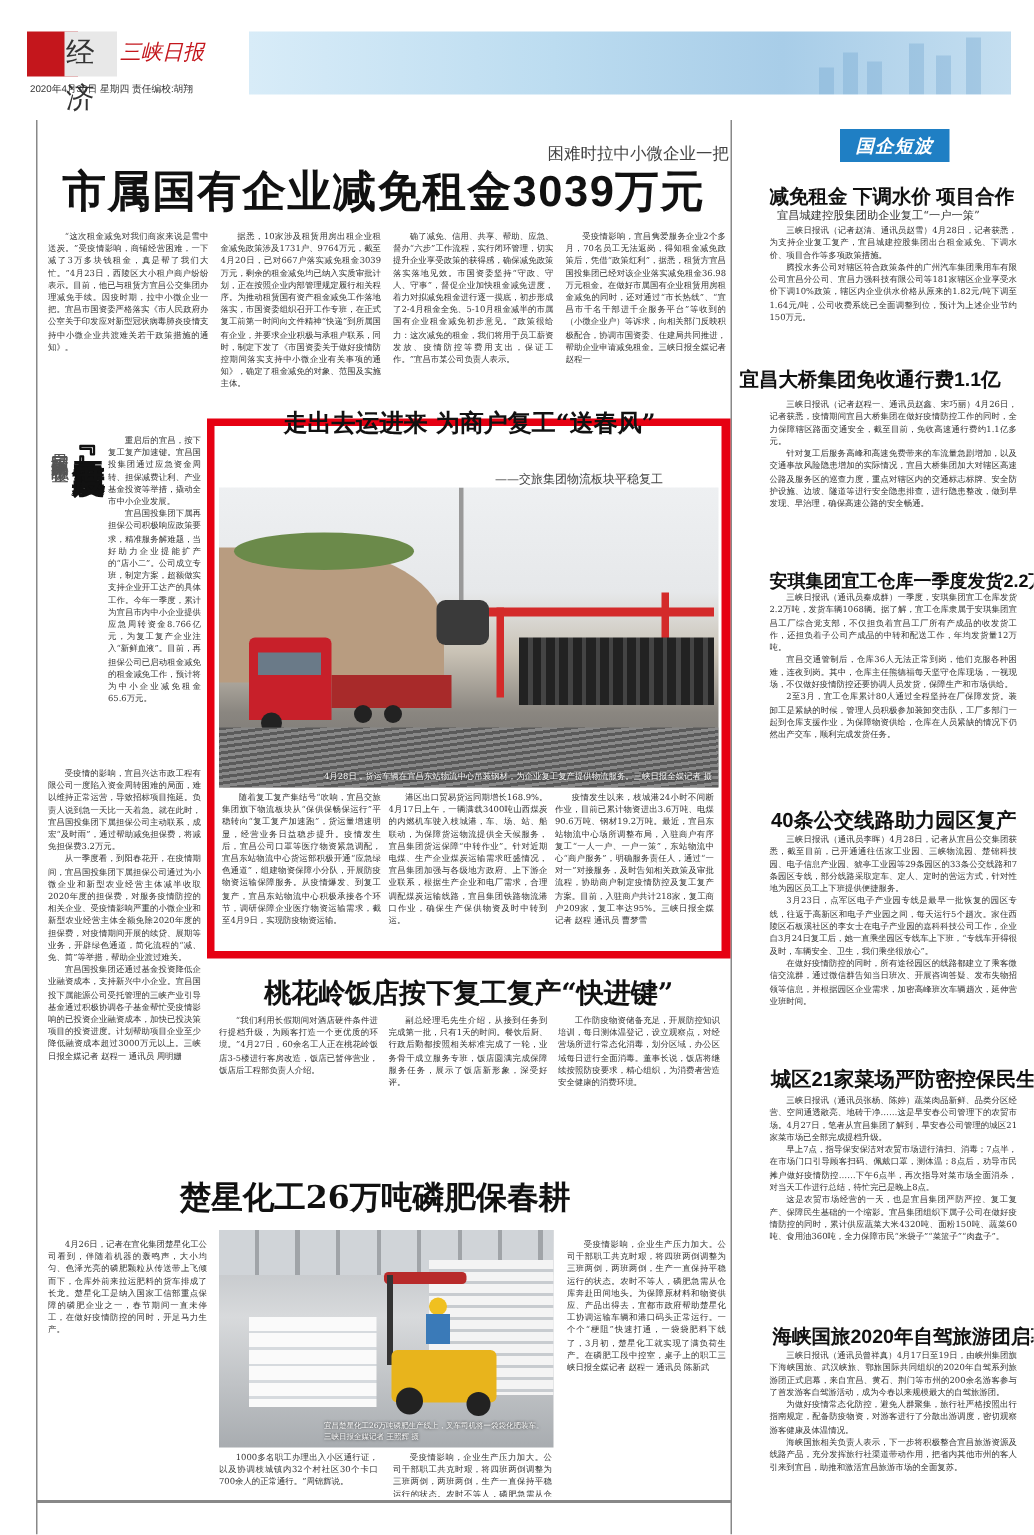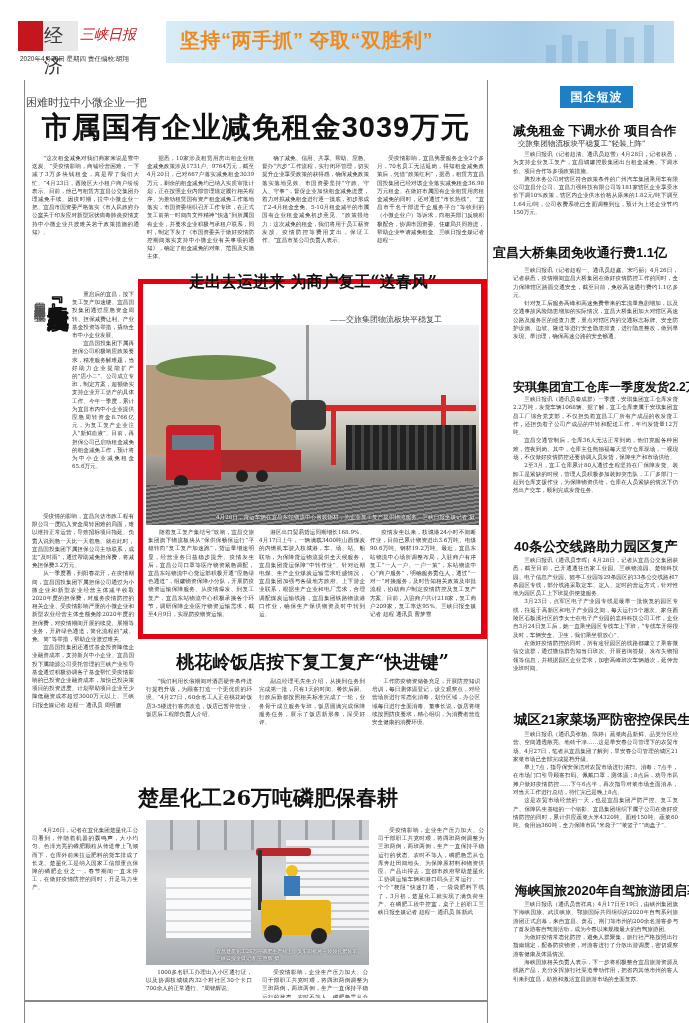--- a/index.html
+++ b/index.html
@@ -23,28 +23,28 @@
   .banner-city { position: absolute; bottom: 0; width: 10px; background: rgba(120,170,210,0.4); }
   .banner-main { position: absolute; left: 14px; top: 6px; font-family: "Liberation Sans", sans-serif;
     font-weight: bold; font-size: 20px; color: #f08a1c; white-space: nowrap; letter-spacing: 0.5px; }
   .banner-sub { position: absolute; left: 280px; top: 14px; font-size: 10.5px; color: #1a3f8a; font-weight: bold;
     white-space: nowrap; border-bottom: 1.5px solid #1a3f8a; padding-bottom: 1px; }
 
   
   .frame { left: 24px; top: 80px; width: 464px; height: 943px; border-left: 1.5px solid #888; border-right: 1.5px solid #888; }
   .frame-bottom { left: 24px; top: 1000px; width: 464px; height: 1.5px; background: #888; }
 
-  .kicker { font-family: "Liberation Sans", sans-serif; font-size: 11px; color: #444; text-align: left; }
+  .kicker { font-family: "Liberation Sans", sans-serif; font-size: 11px; color: #444; text-align: right; }
   .headline-sans { font-family: "Liberation Sans", sans-serif; font-weight: bold; color: #111; text-align: center; white-space: nowrap; }
   .headline-serif { font-family: "DejaVu Serif", serif; font-weight: bold; color: #111; text-align: center; white-space: nowrap; }
 
   .text-col { font-size: 5.6px; line-height: 8.2px; color: #333; text-align: justify; overflow: hidden; }
   .text-col p { text-indent: 2em; }
   .side-tag { left: 560px; top: 86px; width: 73px; height: 22px; background: #1f7fc4; color: #fff;
-    font-family: "Liberation Sans", sans-serif; font-weight: bold; font-size: 12px; line-height: 22px; text-align: center; letter-spacing: 1px; }
+    font-family: "Liberation Sans", sans-serif; font-weight: bold; font-size: 12px; line-height: 22px; text-align: center; letter-spacing: 1px; font-style: italic; }
   .side-h { font-family: "Liberation Sans", sans-serif; font-weight: bold; font-size: 12px; color: #111; white-space: nowrap; }
   .side-sub { font-size: 7.5px; color: #333; white-space: nowrap; }
   .side-text { font-size: 5.6px; line-height: 8.3px; color: #333; text-align: justify; overflow: hidden; }
   .side-text p { text-indent: 2em; }
 
   
   .redbox { left: 138px; top: 279px; width: 349px; height: 360px; border: 5px solid #e60012; border-right-width: 6px; }
 
   
   .photo1 { left: 146px; top: 325px; width: 333px; height: 200px; overflow: hidden;
@@ -63,21 +63,20 @@
 <div class="abs mast-paper">三峡日报</div>
 <div class="abs mast-date">2020年4月30日  星期四  责任编校:胡翔</div>
 
 <div class="abs banner">
   <div class="banner-city" style="left:380px;height:18px;"></div>
   <div class="banner-city" style="left:396px;height:28px;"></div>
   <div class="banner-city" style="left:412px;height:22px;"></div>
   <div class="banner-city" style="left:440px;height:34px;"></div>
   <div class="banner-city" style="left:458px;height:26px;"></div>
   <div class="banner-city" style="left:478px;height:38px;"></div>
-  <div class="banner-main">坚持“两手抓”  夺取“双胜利”</div>
 </div>
 
 <div class="abs frame"></div>
 
 <div class="abs kicker" style="left:26px;top:95px;width:460px;">困难时拉中小微企业一把</div>
 <div class="abs headline-sans" style="left:26px;top:108px;width:460px;font-size:29px;letter-spacing:1px;">市属国有企业减免租金3039万元</div>
 
 <div class="abs text-col" style="left:32px;top:154px;width:107px;height:108px;">
     <p>“这次租金减免对我们商家来说是雪中送炭。”受疫情影响，商铺经营困难，一下减了3万多块钱租金，真是帮了我们大忙。”4月23日，西陵区大小租户商户纷纷表示。目前，他已与租赁方宜昌公交集团办理减免手续。因疫时期，拉中小微企业一把。宜昌市国资委严格落实《市人民政府办公室关于印发应对新型冠状病毒肺炎疫情支持中小微企业共渡难关若干政策措施的通知》。</p>
   </div>
@@ -145,21 +144,21 @@
 <div class="abs text-col" style="left:146px;top:677px;width:106px;height:90px;">
     <p>“我们利用长假期间对酒店硬件条件进行提档升级，为顾客打造一个更优质的环境。”4月27日，60余名工人正在桃花岭饭店3-5楼进行客房改造，饭店已暂停营业，饭店后工程部负责人介绍。</p>
   </div>
 <div class="abs text-col" style="left:259px;top:677px;width:106px;height:90px;">
     <p>副总经理毛先生介绍，从接到任务到完成第一批，只有1天的时间。餐饮后厨、行政后勤都按照相关标准完成了一轮，业务骨干成立服务专班，饭店圆满完成保障服务任务，展示了饭店新形象，深受好评。</p>
   </div>
 <div class="abs text-col" style="left:372px;top:677px;width:108px;height:90px;">
     <p>工作防疫物资储备充足，开展防控知识培训，每日测体温登记，设立观察点，对经营场所进行常态化消毒，划分区域，办公区域每日进行全面消毒。董事长说，饭店将继续按照防疫要求，精心组织，为消费者营造安全健康的消费环境。</p>
   </div>
 
-<div class="abs headline-serif" style="left:38px;top:784px;width:460px;font-size:21px;">楚星化工26万吨磷肥保春耕</div>
+<div class="abs headline-serif" style="left:20px;top:784px;width:460px;font-size:21px;">楚星化工26万吨磷肥保春耕</div>
 <div class="abs text-col" style="left:32px;top:826px;width:106px;height:170px;">
     <p>4月26日，记者在宜化集团楚星化工公司看到，伴随着机器的轰鸣声，大小均匀、色泽光亮的磷肥颗粒从传送带上飞倾而下，仓库外前来拉运肥料的货车排成了长龙。楚星化工是纳入国家工信部重点保障的磷肥企业之一，春节期间一直未停工，在做好疫情防控的同时，开足马力生产。</p>
   </div>
 
 <div class="abs photo2">
   <div style="position:absolute;left:0;top:0;width:223px;height:30px;background:repeating-linear-gradient(90deg,#d0d4d8 0 24px,#a0a4a8 24px 27px);"></div>
   <div style="position:absolute;left:140px;top:20px;width:83px;height:90px;background:repeating-linear-gradient(180deg,#f4f4f4 0 6px,#c8ccd0 6px 8px);"></div>
   <div style="position:absolute;left:20px;top:58px;width:85px;height:60px;background:repeating-linear-gradient(180deg,#fafafa 0 9px,#d6dade 9px 11px);"></div>
   <div style="position:absolute;left:110px;top:28px;width:55px;height:8px;background:#b82a2a;border-radius:3px;"></div>
   <div style="position:absolute;left:112px;top:30px;width:4px;height:60px;background:#333;"></div>
@@ -178,21 +177,21 @@
   </div>
 <div class="abs text-col" style="left:378px;top:826px;width:106px;height:172px;">
     <p>受疫情影响，企业生产压力加大。公司干部职工共克时艰，将四班两倒调整为三班两倒，两班两倒，生产一直保持平稳运行的状态。农时不等人，磷肥急需从仓库奔赴田间地头。为保障原材料和物资供应、产品出得去，宜都市政府帮助楚星化工协调运输车辆和港口码头正常运行。一个个“梗阻”快速打通，一袋袋肥料下线了，3月初，楚星化工就实现了满负荷生产。在磷肥工段中控室，桌子上的职工三峡日报全媒记者 赵程一 通讯员 陈新武</p>
   </div>
 
 <div class="abs frame-bottom"></div>
 
 <div class="abs side-tag">国企短波</div>
 
 <div class="abs side-h" style="left:513px;top:122px;font-size:13px;">减免租金 下调水价 项目合作</div>
-<div class="abs side-sub" style="left:518px;top:139px;">交旅集团物流板块平稳复工“轻装上阵”</div>
+<div class="abs side-sub" style="left:518px;top:139px;">宜昌城建控股集团助企业复工“一户一策”</div>
 <div class="abs side-text" style="left:513px;top:150px;width:165px;height:72px;">
   <p>三峡日报讯（记者赵清、通讯员赵雪）4月28日，记者获悉，为支持企业复工复产，宜昌城建控股集团出台租金减免、下调水价、项目合作等多项政策措施。</p>
   <p>腾投水务公司对辖区符合政策条件的广州汽车集团乘用车有限公司宜昌分公司、宜昌力强科技有限公司等181家辖区企业享受水价下调10%政策，辖区内企业供水价格从原来的1.82元/吨下调至1.64元/吨，公司收费系统已全面调整到位，预计为上述企业节约150万元。</p>
 </div>
 
 <div class="abs side-h" style="left:493px;top:244px;font-size:13px;">宜昌大桥集团免收通行费1.1亿</div>
 <div class="abs side-text" style="left:513px;top:266px;width:165px;height:82px;">
   <p>三峡日报讯（记者赵程一、通讯员赵鑫、宋巧丽）4月26日，记者获悉，疫情期间宜昌大桥集团在做好疫情防控工作的同时，全力保障辖区路面交通安全，截至目前，免收高速通行费约1.1亿多元。</p>
   <p>针对复工后服务高峰和高速免费带来的车流量急剧增加，以及交通事故风险隐患增加的实际情况，宜昌大桥集团加大对辖区高速公路及服务区的巡查力度，重点对辖区内的交通标志标牌、安全防护设施、边坡、隧道等进行安全隐患排查，进行隐患整改，做到早发现、早治理，确保高速公路的安全畅通。</p>
 </div>

